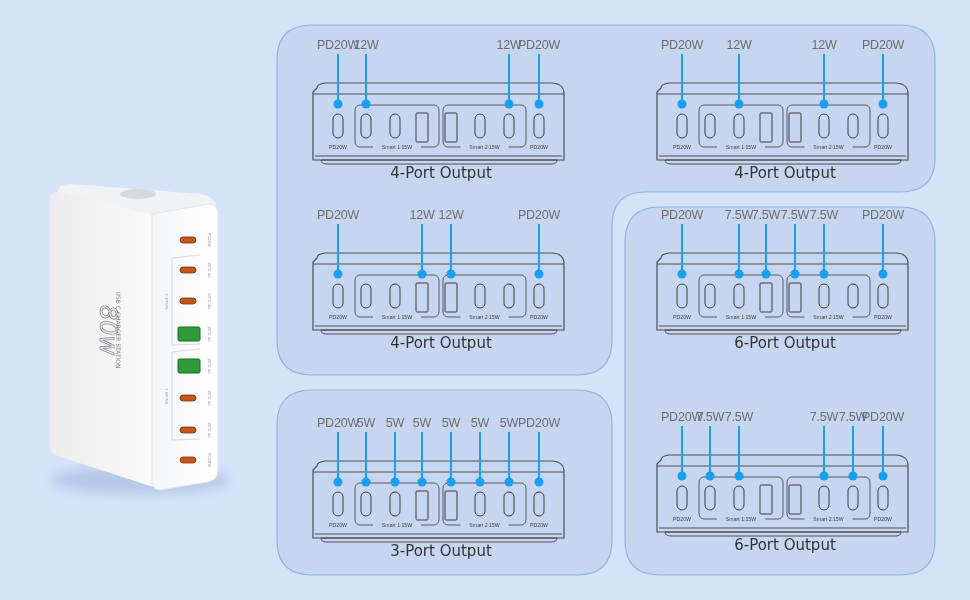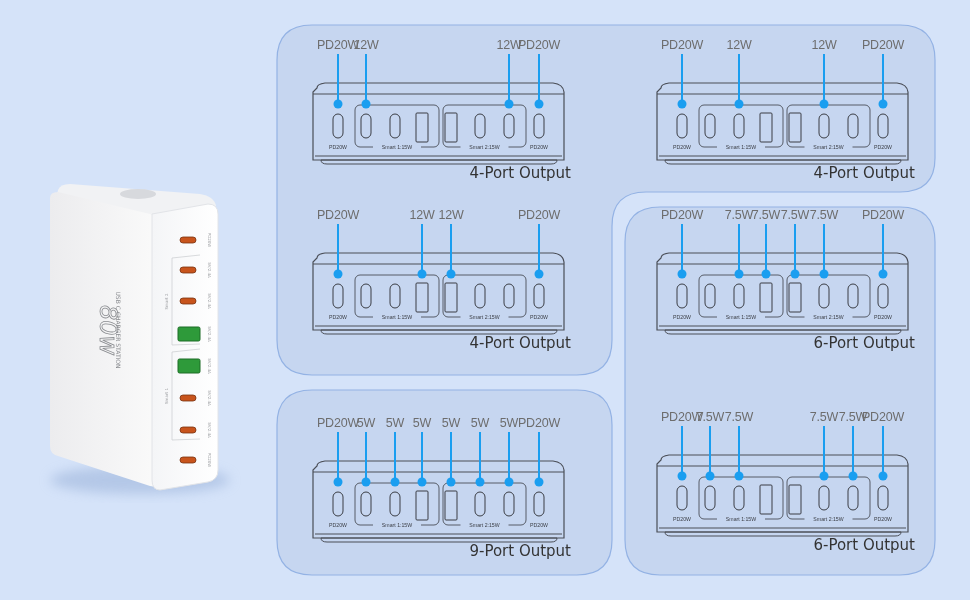--- a/index.html
+++ b/index.html
@@ -1,20 +1,20 @@
 <!DOCTYPE html>
 <html><head>
 <meta charset="utf-8">
 <style>
   html,body{margin:0;padding:0;}
   body{width:970px;height:600px;background:#d5e3f9;position:relative;overflow:hidden;font-family:"DejaVu Sans",sans-serif;}
   #bg-svg{position:absolute;left:0;top:0;}
   .diagram{position:absolute;width:300px;height:150px;}
   .lbl{position:absolute;font-family:"Liberation Sans",sans-serif;font-size:12.5px;color:#6d6d6d;white-space:nowrap;transform:translateX(-50%);top:0;letter-spacing:-0.2px;}
-  .title{position:absolute;left:0;width:260px;text-align:right;font-family:"DejaVu Sans",sans-serif;font-size:15px;color:#333;top:126px;}
+  .title{position:absolute;left:0;width:260px;text-align:center;font-family:"DejaVu Sans",sans-serif;font-size:15px;color:#333;top:126px;}
   .product{position:absolute;left:0;top:0;}
 </style>
 </head>
 <body>
 
 <svg id="bg-svg" width="970" height="600">
 
   <path d="M 312 25 L 900 25 Q 935 25 935 60 L 935 158 Q 935 192 900 192 L 646 192 Q 612 192 612 226 L 612 340 Q 612 375 577 375 L 312 375 Q 277 375 277 340 L 277 60 Q 277 25 312 25 Z" fill="#c6d6f0" stroke="#93b2e4" stroke-width="1.2"></path>
 
   <path d="M 660 207 L 900 207 Q 935 207 935 242 L 935 540 Q 935 575 900 575 L 660 575 Q 625 575 625 540 L 625 242 Q 625 207 660 207 Z" fill="#c6d6f0" stroke="#93b2e4" stroke-width="1.2"></path>
@@ -258,21 +258,21 @@
         <circle cx="228" cy="66" r="4.5" fill="#1a9ef0"></circle>
       </svg>
       <span class="lbl" style="left: 27px;">PD20W</span>
       <span class="lbl" style="left: 55px;">5W</span>
       <span class="lbl" style="left: 84px;">5W</span>
       <span class="lbl" style="left: 111px;">5W</span>
       <span class="lbl" style="left: 140px;">5W</span>
       <span class="lbl" style="left: 169px;">5W</span>
       <span class="lbl" style="left: 198px;">5W</span>
       <span class="lbl" style="left: 228px;">PD20W</span>
-      <div class="title">9-Port Output</div>
+      <div class="title">3-Port Output</div>
     </div>
     <div class="diagram" style="left: 655px; top: 410px;">
       <svg width="260" height="150" style="position: absolute; left: 0px; top: 0px;">
         <path d="M 6 50 Q 6 46 14 45 L 242 45 Q 252 46 253 54 L 253 122 L 2 122 L 2 54 Z" fill="none" stroke="#4a4e57" stroke-width="1.2"></path>
         <path d="M 2 56 L 253 56 M 4 118 L 251 118 M 10 122 L 246 122 Q 246 126 240 126 L 16 126 Q 10 126 10 122" fill="none" stroke="#4a4e57" stroke-width="1"></path>
         <rect x="44" y="67" width="84" height="42" rx="5" fill="none" stroke="#4a4e57" stroke-width="0.9"></rect>
         <rect x="62" y="106" width="48" height="6" fill="#c6d6f0"></rect>
         <text x="86" y="111" text-anchor="middle" font-size="5.2" fill="#3a3d44" font-family="Liberation Sans, sans-serif">Smart 1:15W</text>
         <rect x="132" y="67" width="83" height="42" rx="5" fill="none" stroke="#4a4e57" stroke-width="0.9"></rect>
         <rect x="149.5" y="106" width="48" height="6" fill="#c6d6f0"></rect>

